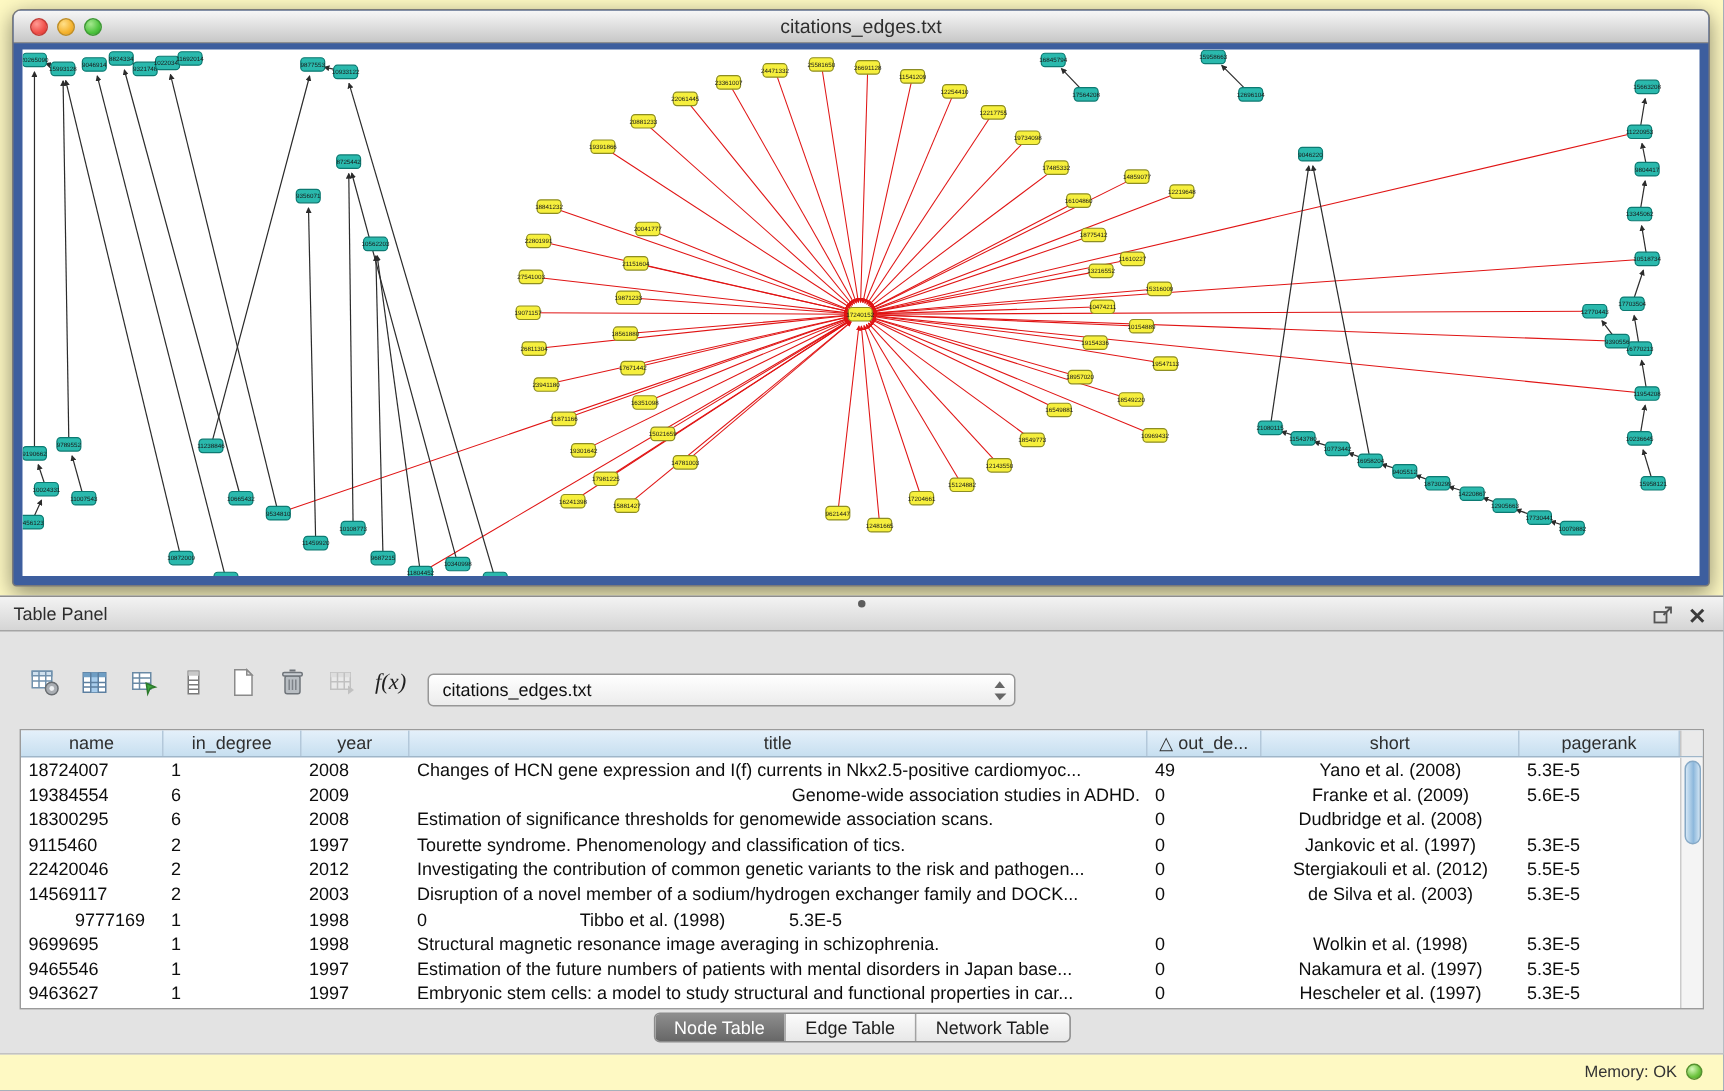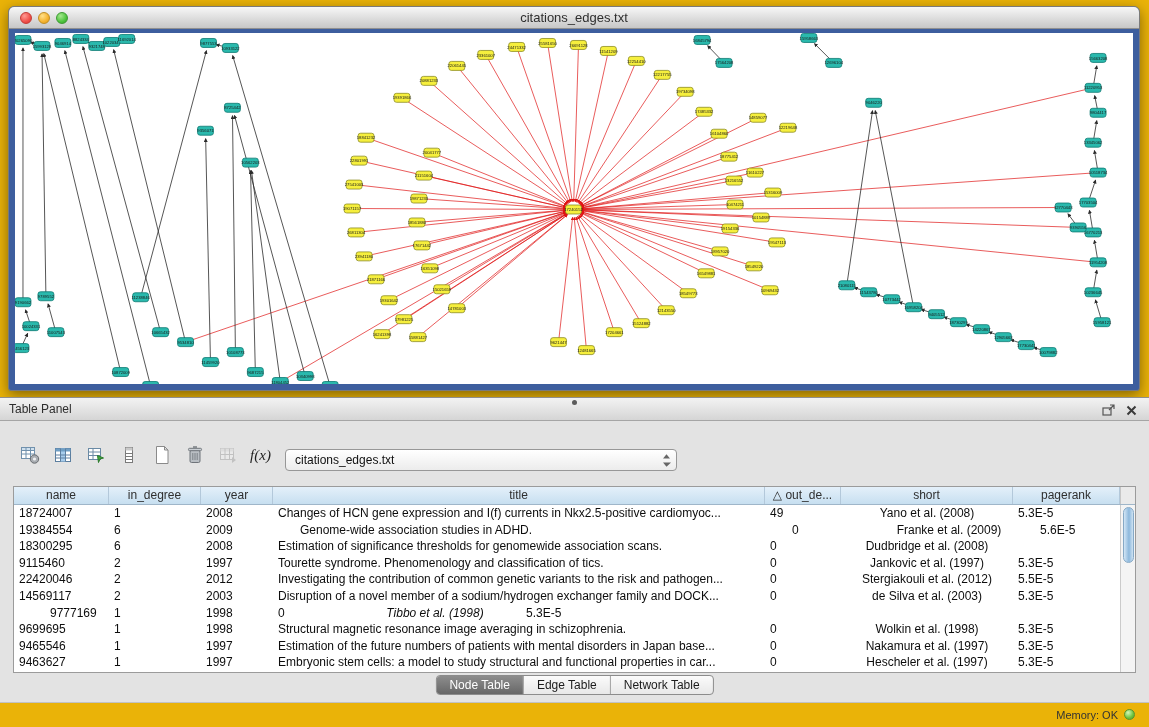--- a/index.html
+++ b/index.html
@@ -1,18 +1,18 @@
 <!DOCTYPE html>
 <html><head>
 <meta charset="utf-8">
 <style>
   *{margin:0;padding:0;box-sizing:border-box}
   html,body{width:1149px;height:727px}
   body{font-family:"Liberation Sans",sans-serif;background:#d3d3d3;overflow:hidden}
-  .root{position:relative;width:1149px;height:727px;background:#eab308}
+  .root{position:relative;width:1149px;height:727px;background:#fef9c3}
 
   
   .network-window{position:absolute;left:8px;top:6px;width:1132px;height:385px;background:#3d5e9e;
     border:1px solid #7a7a7a;border-radius:6px 6px 3px 3px;box-shadow:0 4px 14px rgba(0,0,0,.45)}
   .titlebar{position:relative;height:22px;background:linear-gradient(#f7f7f7,#c7c7c7);
     border-bottom:1px solid #8f8f8f;border-radius:5px 5px 0 0}
   .title{text-align:center;line-height:22px;font-size:13px;color:#2e2e2e}
   .light{position:absolute;top:5px;width:12px;height:12px;border-radius:50%}
   .light.red{left:11px;background:radial-gradient(circle at 35% 30%,#ff9a93,#f0504a 60%,#d8342e);border:1px solid #c43b36}
   .light.yellow{left:29px;background:radial-gradient(circle at 35% 30%,#ffe08a,#f5b32f 60%,#dd9a1a);border:1px solid #c08e24}
@@ -728,21 +728,21 @@
             <div class="td" style="width: 72px; text-align: left;">2008</div>
             <div class="td" style="width: 492px; text-align: left;">Changes of HCN gene expression and I(f) currents in Nkx2.5-positive cardiomyoc...</div>
             <div class="td" style="width: 76px; text-align: left;">49</div>
             <div class="td" style="width: 172px; text-align: center;">Yano et al. (2008)</div>
             <div class="td" style="width: 107px; text-align: left;">5.3E-5</div>
           </div>
           <div class="tr">
             <div class="td" style="width: 95px; text-align: left;">19384554</div>
             <div class="td" style="width: 92px; text-align: left;">6</div>
             <div class="td" style="width: 72px; text-align: left;">2009</div>
-            <div class="td" style="width: 492px; text-align: left; margin-left: 22px;">Genome-wide association studies in ADHD.</div>
+            <div class="td" style="width: 492px; text-align: right;">Genome-wide association studies in ADHD.</div>
             <div class="td" style="width: 76px; text-align: left;">0</div>
             <div class="td" style="width: 172px; text-align: center;">Franke et al. (2009)</div>
             <div class="td" style="width: 107px; text-align: left;">5.6E-5</div>
           </div>
           <div class="tr">
             <div class="td" style="width: 95px; text-align: left;">18300295</div>
             <div class="td" style="width: 92px; text-align: left;">6</div>
             <div class="td" style="width: 72px; text-align: left;">2008</div>
             <div class="td" style="width: 492px; text-align: left;">Estimation of significance thresholds for genomewide association scans.</div>
             <div class="td" style="width: 76px; text-align: left;">0</div>
@@ -774,21 +774,21 @@
             <div class="td" style="width: 492px; text-align: left;">Disruption of a novel member of a sodium/hydrogen exchanger family and DOCK...</div>
             <div class="td" style="width: 76px; text-align: left;">0</div>
             <div class="td" style="width: 172px; text-align: center;">de Silva et al. (2003)</div>
             <div class="td" style="width: 107px; text-align: left;">5.3E-5</div>
           </div>
           <div class="tr">
             <div class="td" style="width: 95px; text-align: left; padding-left: 36px;">9777169</div>
             <div class="td" style="width: 92px; text-align: left;">1</div>
             <div class="td" style="width: 72px; text-align: left;">1998</div>
             <div class="td" style="width: 76px; text-align: left;">0</div>
-            <div class="td" style="width: 172px; text-align: center; font-style: italic;">Tibbo et al. (1998)</div>
+            <div class="td" style="width: 172px; text-align: center;">Tibbo et al. (1998)</div>
             <div class="td" style="width: 107px; text-align: left;">5.3E-5</div>
           </div>
           <div class="tr">
             <div class="td" style="width: 95px; text-align: left;">9699695</div>
             <div class="td" style="width: 92px; text-align: left;">1</div>
             <div class="td" style="width: 72px; text-align: left;">1998</div>
             <div class="td" style="width: 492px; text-align: left;">Structural magnetic resonance image averaging in schizophrenia.</div>
             <div class="td" style="width: 76px; text-align: left;">0</div>
             <div class="td" style="width: 172px; text-align: center;">Wolkin et al. (1998)</div>
             <div class="td" style="width: 107px; text-align: left;">5.3E-5</div>

